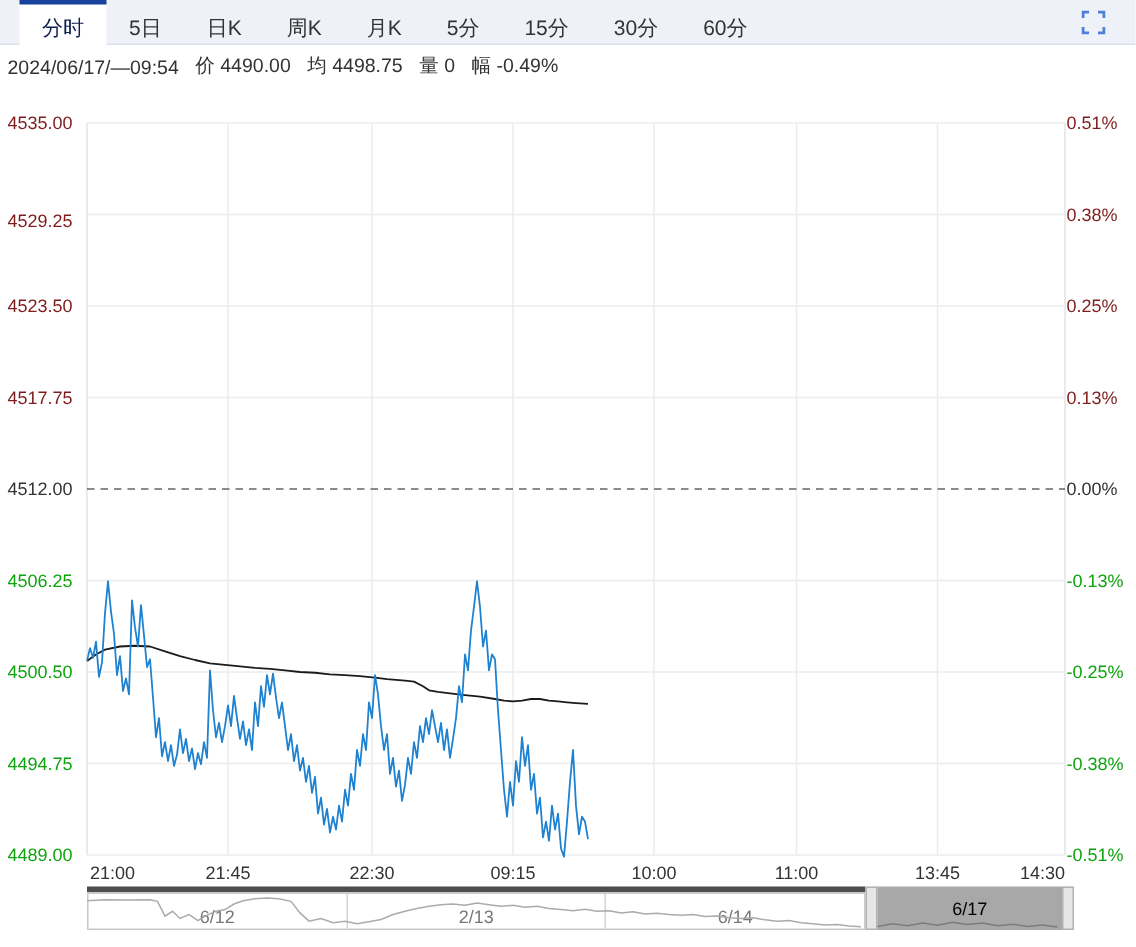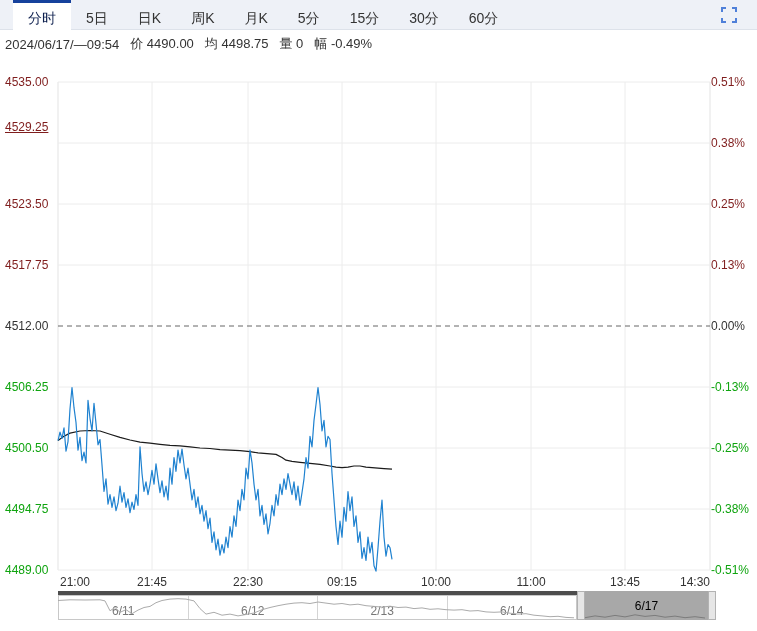--- a/index.html
+++ b/index.html
@@ -62,21 +62,21 @@
       <line x1="58" y1="326" x2="710" y2="326" stroke="#666666" stroke-width="1" stroke-dasharray="5 4"></line>
       <line x1="58" y1="387" x2="710" y2="387" stroke="#ececec" stroke-width="1" stroke-dasharray="none"></line>
       <line x1="58" y1="448" x2="710" y2="448" stroke="#ececec" stroke-width="1" stroke-dasharray="none"></line>
       <line x1="58" y1="509" x2="710" y2="509" stroke="#ececec" stroke-width="1" stroke-dasharray="none"></line>
       <line x1="58" y1="570" x2="710" y2="570" stroke="#ececec" stroke-width="1" stroke-dasharray="none"></line>
       <polyline points="58,440.6 64,436.3 70,433.1 80,431.0 90,430.5 100,431.0 110,434.2 120,437.4 130,440.0 140,442.2 150,443.2 160,444.3 170,445.3 180,445.9 190,446.9 200,448.0 210,448.5 220,449.6 230,450.1 240,450.7 250,451.7 258,452.8 264,453.3 270,453.8 276,454.4 282,457.5 286,460.2 292,461.3 300,462.3 310,463.4 320,464.4 330,466.0 336,467.1 342,467.6 348,467.1 354,466.0 360,466.0 366,467.1 372,467.6 378,468.2 384,468.7 392,469.2" fill="none" stroke="#1b1b1b" stroke-width="1.2" stroke-linejoin="round"></polyline>
       <polyline points="58,440.6 60,432.1 62,438.5 64,427.8 66,451.2 68,441.6 70,408.7 72,387.5 74,407.7 76,422.5 78,450.1 80,437.4 82,460.7 84,452.2 86,462.9 88,400.3 90,418.3 92,431.0 94,403.4 96,423.6 98,444.8 100,439.5 102,465.0 104,491.5 106,478.8 108,504.2 110,494.7 112,507.4 114,496.8 116,510.6 118,503.2 120,486.2 122,502.1 124,492.6 126,507.4 128,498.9 130,512.7 132,502.1 134,509.5 136,494.7 138,505.3 140,446.9 142,473.5 144,491.5 146,481.9 148,494.7 150,484.1 152,470.3 154,484.1 156,463.9 158,478.8 160,492.6 162,480.9 164,496.8 166,486.2 168,500.0 170,468.2 172,484.1 174,457.5 176,471.3 178,450.1 180,462.9 182,449.1 184,465.0 186,478.8 188,468.2 190,484.1 192,500.0 194,489.4 196,507.4 198,496.8 200,513.8 202,505.3 204,521.2 206,510.6 208,528.6 210,518.0 212,542.4 214,531.8 216,549.8 218,539.2 220,555.1 222,544.5 224,553.0 226,537.1 228,547.7 230,526.5 232,537.1 234,515.9 236,526.5 238,500.0 240,510.6 242,489.4 244,500.0 246,468.2 248,478.8 250,450.1 252,462.9 254,484.1 256,500.0 258,489.4 260,515.9 262,505.3 264,524.4 266,513.8 268,533.9 270,523.3 272,505.3 274,515.9 276,494.7 278,505.3 280,484.1 282,494.7 284,478.8 286,489.4 288,473.5 290,484.1 292,494.7 294,481.9 296,500.0 298,486.2 300,505.3 302,492.6 304,478.8 306,457.5 308,468.2 310,436.3 312,446.9 314,420.4 316,404.5 318,387.5 320,404.5 322,431.0 324,420.4 326,446.9 328,436.3 330,439.5 332,473.5 334,500.0 336,526.5 338,544.5 340,521.2 342,537.1 344,507.4 346,521.2 348,491.5 350,510.6 352,496.8 354,526.5 356,515.9 358,542.4 360,531.8 362,558.3 364,547.7 366,560.5 368,537.1 370,553.0 372,542.4 374,565.8 376,571.1 378,547.7 380,521.2 382,500.0 384,537.1 386,556.2 388,544.5 390,547.7 392,559.4" fill="none" stroke="#1f82d0" stroke-width="1.2" stroke-linejoin="round"></polyline>
     </svg>
   <div id="axis-left">
       <div class="yl up" style="top: 75px;">4535.00</div>
-      <div class="yl up" style="top: 120px; text-decoration: underline;">4529.25</div>
+      <div class="yl up" style="top: 140px;">4529.25</div>
       <div class="yl up" style="top: 197px;">4523.50</div>
       <div class="yl up" style="top: 258px;">4517.75</div>
       <div class="yl flat" style="top: 319px;">4512.00</div>
       <div class="yl down" style="top: 380px;">4506.25</div>
       <div class="yl down" style="top: 441px;">4500.50</div>
       <div class="yl down" style="top: 502px;">4494.75</div>
       <div class="yl down" style="top: 563px;">4489.00</div>
     </div>
   <div id="axis-right">
       <div class="yr up" style="top: 75px;">0.51%</div>
@@ -127,21 +127,20 @@
   <span class="grp">2024/06/17/—09:54</span>
   <span class="grp"><span>价</span> <span>4490.00</span></span>
   <span class="grp"><span>均</span> <span>4498.75</span></span>
   <span class="grp"><span>量</span> <span>0</span></span>
   <span class="grp"><span>幅</span> <span>-0.49%</span></span>
 </div>
 
 <div id="navigator">
   <div class="nav-bar"></div>
   <div class="nav-days" id="nav-days">
-      <div class="nav-day">6/11</div>
       <div class="nav-day">6/12</div>
       <div class="nav-day">2/13</div>
       <div class="nav-day">6/14</div>
     </div>
   <div class="nav-sel">
     <div class="nav-handle"></div>
     <div class="nav-sel-body" id="nav-sel-body">6/17</div>
     <div class="nav-handle"></div>
   </div>
   <svg id="nav-spark" width="658" height="29">

